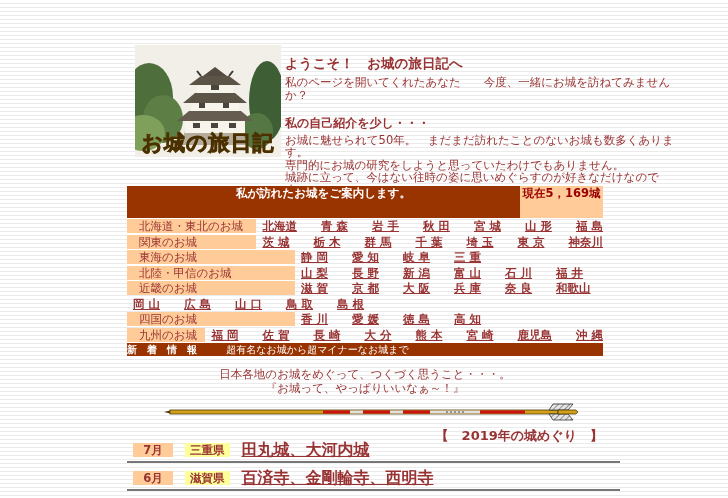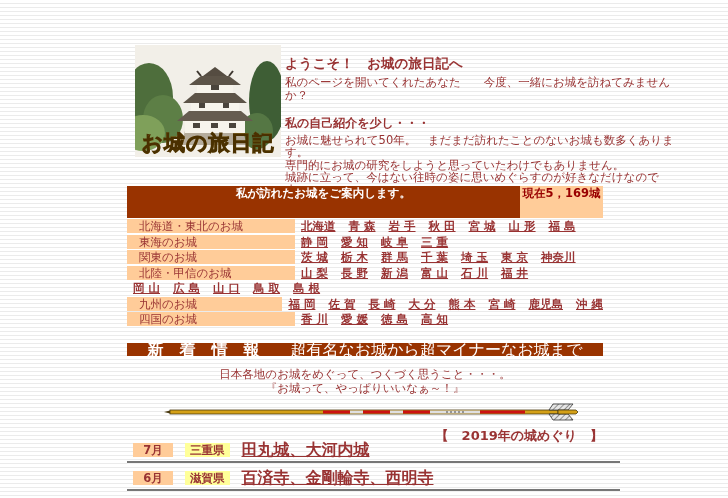--- a/index.html
+++ b/index.html
@@ -17,27 +17,27 @@
   .intro-line{font-size:11.5px;line-height:12.3px;}
   
   .castle-table{position:absolute;left:127px;top:178px;width:476px;}
   .table-header{display:flex;height:32px;margin-bottom:1px;margin-top:8px;}
   .table-header-title{flex:1;background:#993300;color:#ffffff;font-size:11.5px;font-weight:bold;
     text-align:center;line-height:14px;}
   .table-header-count{width:83px;background:#FFCC99;color:#990000;font-size:11.5px;font-weight:bold;
     text-align:center;line-height:14px;}
   .region-row{display:flex;height:14px;margin-bottom:1.5px;}
   .region-cell{width:156px;background:#FFCC99;color:#993333;font-size:11.5px;line-height:14px;padding-left:12px;}
-  .pref-links{margin-left:6px;display:flex;gap:13px;}
+  .pref-links{margin-left:6px;display:flex;gap:24px;}
   .pref-link{color:#993333;font-size:11.5px;font-weight:bold;line-height:14px;
     text-decoration:underline;white-space:pre;cursor:pointer;}
   .pref-link.plain{text-decoration:none;}
   
   .news-bar{position:absolute;left:127px;top:343px;width:476px;height:13px;background:#993300;
-    color:#ffffff;text-align:center;line-height:13px;font-size:16px;}
+    color:#ffffff;line-height:13px;font-size:10px;}
   .news-bar .news-title{font-weight:bold;}
   .news-bar .news-subtitle{margin-left:26px;}
   .thoughts{position:absolute;left:127px;top:368px;width:476px;text-align:center;color:#993333;
     font-size:11.5px;line-height:13.5px;}
   .arrow-wrap{position:absolute;left:164px;top:402px;width:414px;height:20px;}
   .year-heading{position:absolute;left:127px;top:427px;width:476px;text-align:right;
     color:#993333;font-size:13px;font-weight:bold;}
   
   .update-row{position:absolute;left:133px;display:flex;align-items:center;height:14px;}
   .update-row.u0{top:443px;}
@@ -119,86 +119,97 @@
             <a class="pref-link">青 森</a>
             <a class="pref-link">岩 手</a>
             <a class="pref-link">秋 田</a>
             <a class="pref-link">宮 城</a>
             <a class="pref-link">山 形</a>
             <a class="pref-link">福 島</a>
           </div>
   </div>
 
   <div class="region-row">
-    <div class="region-cell">東海のお城</div>
-    <div class="pref-links">
-            <a class="pref-link">静 岡</a>
-            <a class="pref-link">愛 知</a>
-            <a class="pref-link">岐 阜</a>
-            <a class="pref-link">三 重</a>
-          </div>
-  </div>
-
-  <div class="region-row">
     <div class="region-cell">関東のお城</div>
     <div class="pref-links">
             <a class="pref-link">茨 城</a>
             <a class="pref-link">栃 木</a>
             <a class="pref-link">群 馬</a>
             <a class="pref-link">千 葉</a>
             <a class="pref-link">埼 玉</a>
             <a class="pref-link">東 京</a>
             <a class="pref-link">神奈川</a>
           </div>
   </div>
 
   <div class="region-row">
+    <div class="region-cell">東海のお城</div>
+    <div class="pref-links">
+            <a class="pref-link">静 岡</a>
+            <a class="pref-link">愛 知</a>
+            <a class="pref-link">岐 阜</a>
+            <a class="pref-link">三 重</a>
+          </div>
+  </div>
+
+  <div class="region-row">
     <div class="region-cell">北陸・甲信のお城</div>
     <div class="pref-links">
             <a class="pref-link">山 梨</a>
             <a class="pref-link">長 野</a>
             <a class="pref-link">新 潟</a>
             <a class="pref-link">富 山</a>
             <a class="pref-link">石 川</a>
             <a class="pref-link">福 井</a>
           </div>
   </div>
 
+  <div class="region-row">
+    <div class="region-cell">近畿のお城</div>
+    <div class="pref-links">
+            <a class="pref-link">滋 賀</a>
+            <a class="pref-link">京 都</a>
+            <a class="pref-link">大 阪</a>
+            <a class="pref-link">兵 庫</a>
+            <a class="pref-link">奈 良</a>
+            <a class="pref-link">和歌山</a>
+          </div>
+  </div>
 
   <div class="region-row">
     <div class="pref-links">
             <a class="pref-link">岡 山</a>
             <a class="pref-link">広 島</a>
             <a class="pref-link">山 口</a>
             <a class="pref-link">鳥 取</a>
             <a class="pref-link">島 根</a>
+          </div>
+  </div>
+
+  <div class="region-row">
+    <div class="region-cell">四国のお城</div>
+    <div class="pref-links">
+            <a class="pref-link">香 川</a>
+            <a class="pref-link">愛 媛</a>
+            <a class="pref-link">徳 島</a>
+            <a class="pref-link">高 知</a>
           </div>
   </div>
 
   <div class="region-row">
     <div class="region-cell">九州のお城</div>
     <div class="pref-links">
             <a class="pref-link">福 岡</a>
             <a class="pref-link">佐 賀</a>
             <a class="pref-link">長 崎</a>
             <a class="pref-link">大 分</a>
             <a class="pref-link">熊 本</a>
             <a class="pref-link">宮 崎</a>
             <a class="pref-link">鹿児島</a>
             <a class="pref-link">沖 縄</a>
-          </div>
-  </div>
-
-  <div class="region-row">
-    <div class="region-cell">四国のお城</div>
-    <div class="pref-links">
-            <a class="pref-link">香 川</a>
-            <a class="pref-link">愛 媛</a>
-            <a class="pref-link">徳 島</a>
-            <a class="pref-link">高 知</a>
           </div>
   </div>
 
 </div>
   </div>
 
   <div class="news-bar">
     <span class="news-title">新　着　情　報</span>
     <span class="news-subtitle">超有名なお城から超マイナーなお城まで</span>
   </div>

